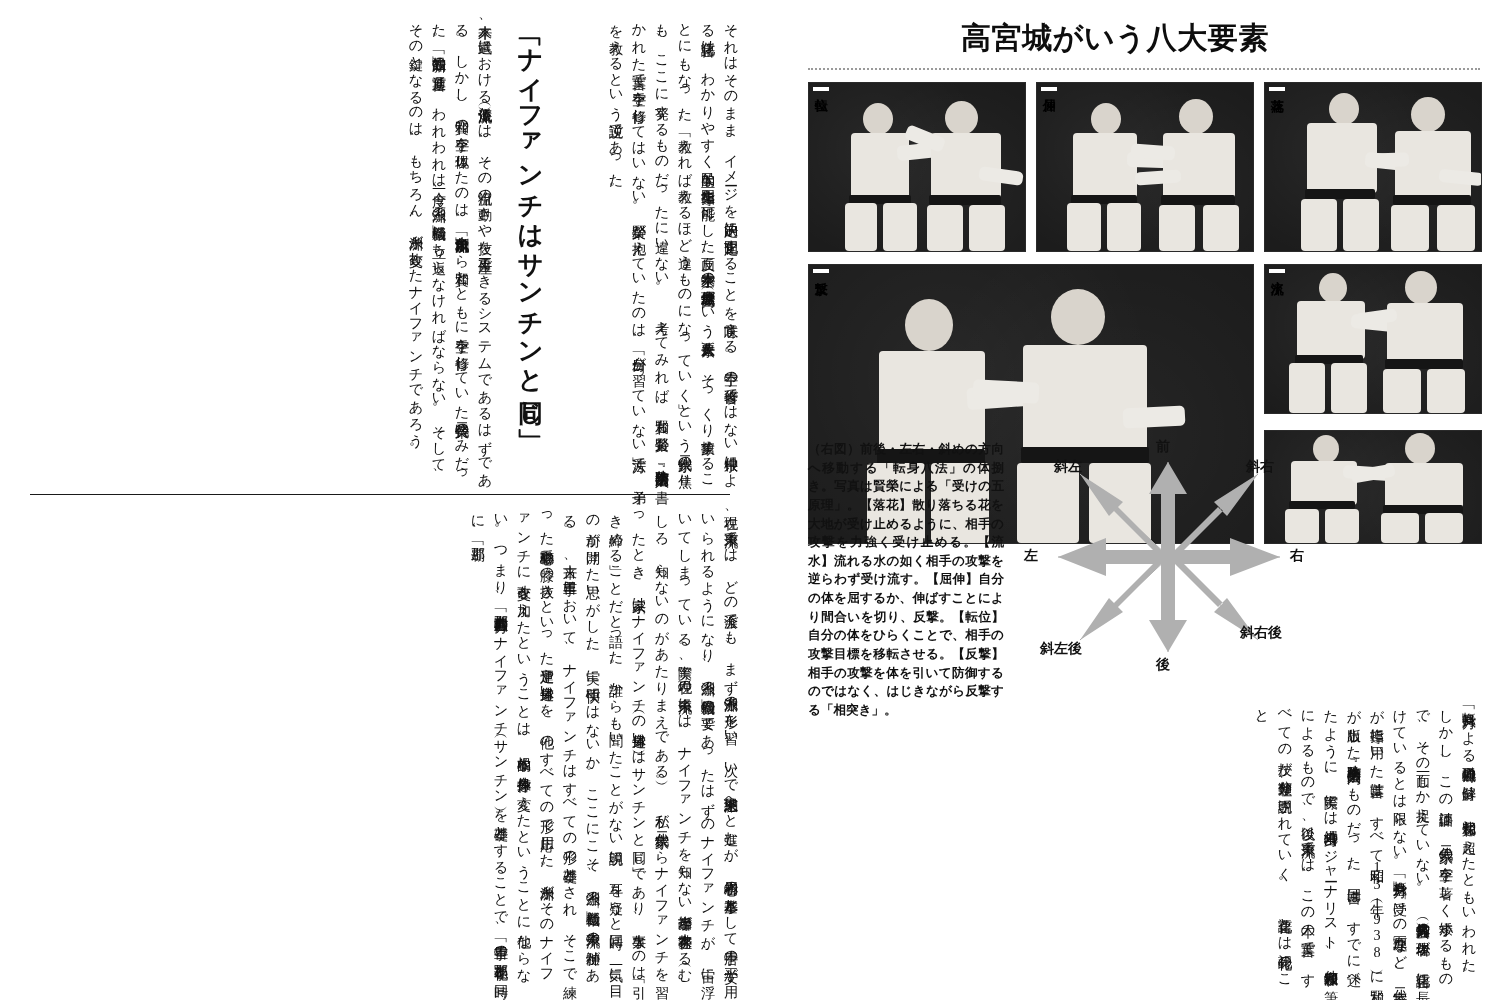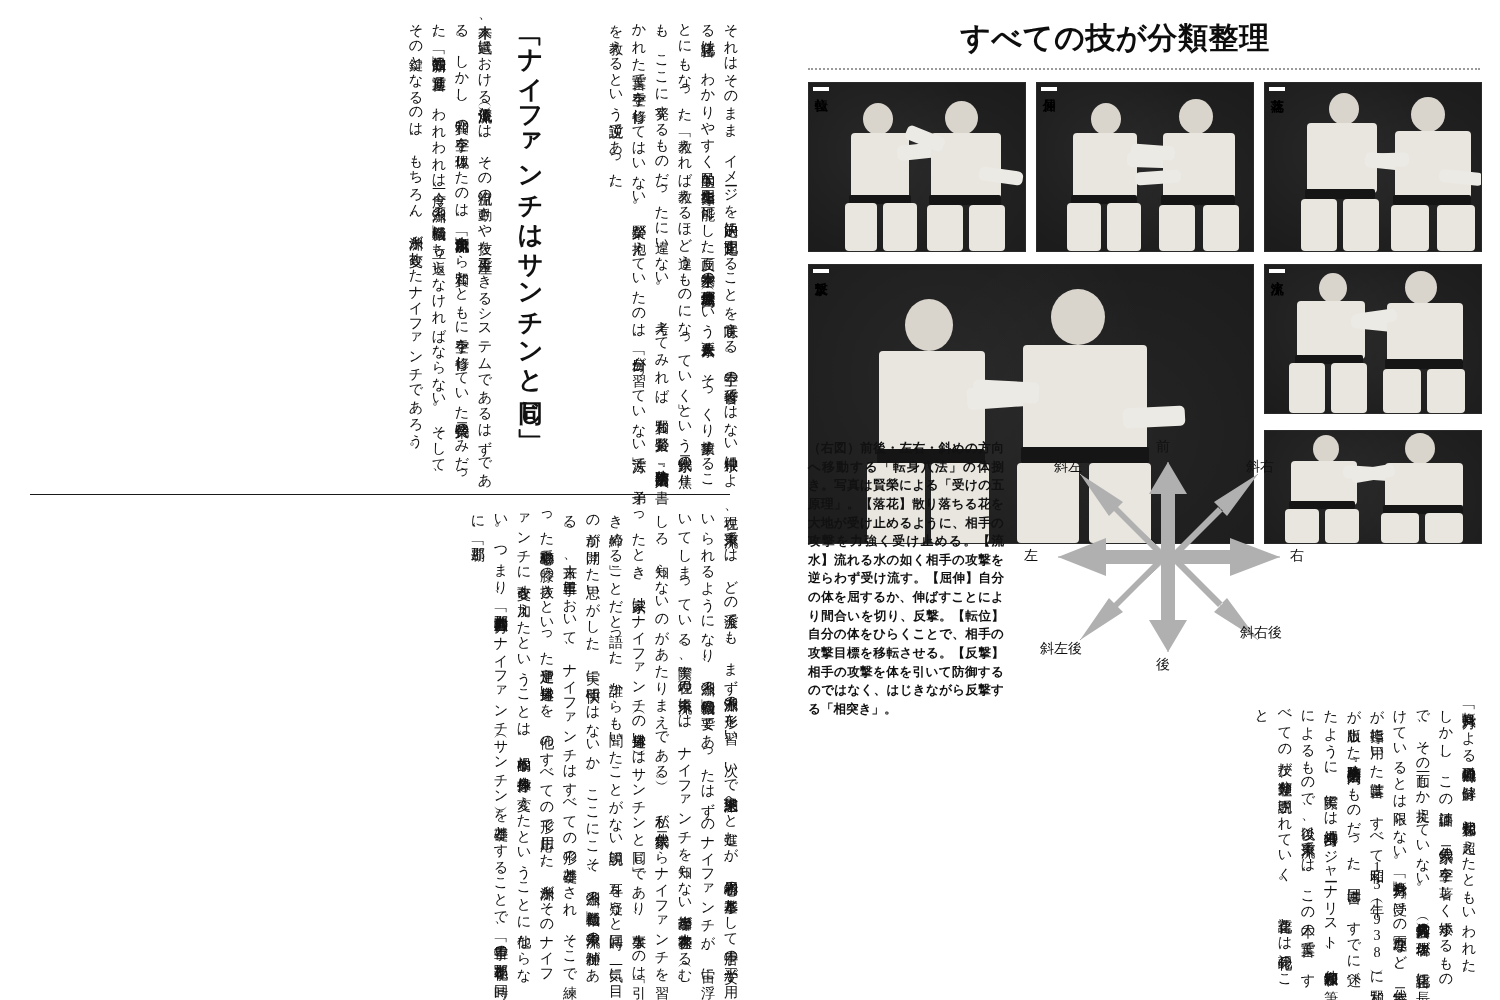--- a/index.html
+++ b/index.html
@@ -132,35 +132,35 @@
   }
 
   
   .caption{
     position:absolute;
     left:48px;top:440px;
     width:196px;height:246px;
     font-size:12.6px;
     line-height:1.48;
     text-align:justify;
-    font-family:Liberation Mono, monospace;
+    font-family:Liberation Sans, sans-serif;
     font-weight:bold;
     color:#111;
   }
 
   
   .diagram{
     position:absolute;
     left:258px;top:432px;
     width:300px;height:250px;
   }
   .dlabel{
     position:absolute;
     font-family:"DejaVu Sans","Liberation Sans",sans-serif;
-    font-weight:normal;
+    font-weight:bold;
     font-size:14px;
     color:#111;
     white-space:nowrap;
   }
   .arrowsvg{position:absolute;left:0;top:0;}
 
   
   .rb-block{
     position:absolute;
     right:20px;top:700px;
@@ -189,21 +189,21 @@
 
     <div class="lb-block">
       <div class="vtext" style="position:absolute;right:0;top:0;width:700px;">現在、糸東流では、どの会派でも、まず糸洲派の形を習い、次いで東恩納派へと進むが、初心者用の基本形として唐手の平安が用いられるようになり、糸洲の「新機軸」の要であったはずのナイファンチが、宙に浮いてしまっている。実際、現在の糸東流には、ナイファンチを知らない指導者が大勢存在する（むしろ、知らないのがあたりまえである）。
 私が二代宗家からナイファンチを習ったとき、宗家は「ナイファンチ（の身体遣い）はサンチンと同じ」であり、大事なのは「引き締める」ことだと語った。誰からも聞いたことがない説明に、耳を疑うと同時に、一気に目の前が開けた思いがした。実に明快ではないか。ここにこそ、糸洲の「新機軸」と糸東流の神髄がある。
 古来、首里手において、ナイファンチはすべての形の基礎とされ、そこで練った重心移動や膝の抜きといった運足や身体遣いを、他のすべての形で応用した。糸洲がそのナイファンチに改変を加えたということは、根本的な身体操作を変えたということに他ならない。つまり、「那覇六分首里四分」のナイファンチ（サンチン）を基礎とすることで、「首里手の那覇手化」と同時に、「那覇</div>
     </div>
   </div>
 
   <div class="right-page">
 
-    <div class="title">すべての技が分類整理</div>
+    <div class="title">高宮城がいう八大要素</div>
     <div class="dotrule"></div>
 
     <div class="photos">
 
       <div class="photo" style="left:0px;top:0px;width:216px;height:168px;">
         <div class="grain"></div>
         <div class="plabel">転位</div>
         <div class="fig" style="left:28px;width:86px;height:152px;">
           <div class="head" style="left:26px;top:4px;width:30px;height:32px;"></div>
           <div class="gi" style="left:14px;top:34px;width:58px;height:66px;"></div>

